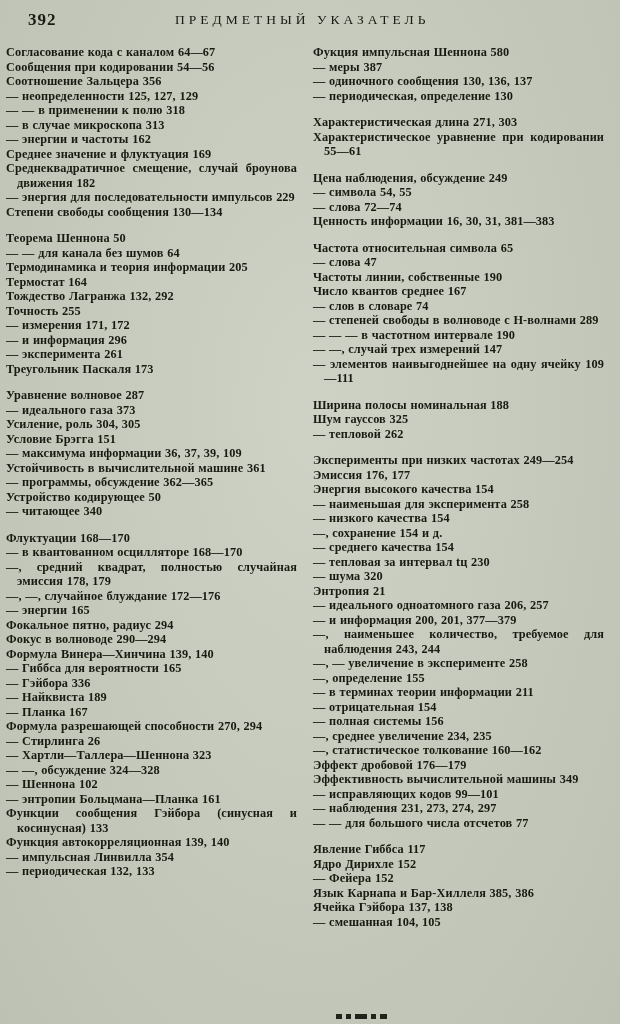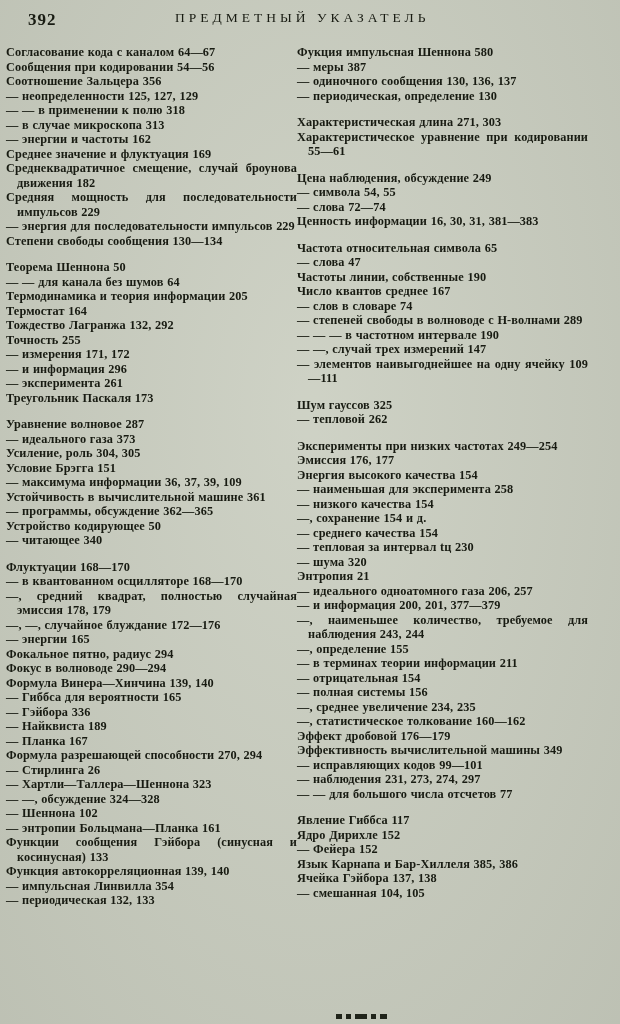--- a/index.html
+++ b/index.html
@@ -9,31 +9,31 @@
     margin:0 auto;
     background:
       radial-gradient(ellipse at 50% 40%, rgba(255,255,255,0.10), rgba(0,0,0,0.06)),
       #c9cdbf;
     color:#181b12;
     font-family:"Liberation Serif", "DejaVu Serif", serif;
     overflow:hidden;
     box-sizing:border-box;
   }
   .header {
-    display:flex; align-items:flex-start;
+    display:flex; align-items:center;
     padding:10px 72px 0 28px;
   }
   .page-num { font-size:17px; font-weight:700; letter-spacing:1px; }
   .header-title {
     flex:1; text-align:center;
     font-size:13.5px; font-weight:400; letter-spacing:4px;
     white-space:nowrap;
   }
   .columns {
-    display:flex; 
+    display:flex; gap:16px;
     padding:15px 6px 0 6px;
     box-sizing:border-box;
   }
   .column { width:291px; }
   .group { margin:0 0 12px 0; }
   .entry {
     margin:0;
     font-size:12.3px;
     line-height:14.5px;
     font-weight:700;
@@ -69,21 +69,20 @@
         <div class="group">
           <p class="entry">Согласование кода с каналом 64—67</p>
           <p class="entry">Сообщения при кодировании 54—56</p>
           <p class="entry">Соотношение Зальцера 356</p>
           <p class="entry">— неопределенности 125, 127, 129</p>
           <p class="entry">— — в применении к полю 318</p>
           <p class="entry">— в случае микроскопа 313</p>
           <p class="entry">— энергии и частоты 162</p>
           <p class="entry">Среднее значение и флуктуация 169</p>
           <p class="entry">Среднеквадратичное смещение, случай броунова движения 182</p>
-          <p class="entry">Средняя мощность для последовательности импульсов 229</p>
           <p class="entry">— энергия для последовательности импульсов 229</p>
           <p class="entry">Степени свободы сообщения 130—134</p>
         </div>
         <div class="group">
           <p class="entry">Теорема Шеннона 50</p>
           <p class="entry">— — для канала без шумов 64</p>
           <p class="entry">Термодинамика и теория информации 205</p>
           <p class="entry">Термостат 164</p>
           <p class="entry">Тождество Лагранжа 132, 292</p>
           <p class="entry">Точность 255</p>
@@ -150,37 +149,39 @@
           <p class="entry">— слова 47</p>
           <p class="entry">Частоты линии, собственные 190</p>
           <p class="entry">Число квантов среднее 167</p>
           <p class="entry">— слов в словаре 74</p>
           <p class="entry">— степеней свободы в волноводе с Н-волнами 289</p>
           <p class="entry">— — — в частотном интервале 190</p>
           <p class="entry">— —, случай трех измерений 147</p>
           <p class="entry">— элементов наивыгоднейшее на одну ячейку 109—111</p>
         </div>
         <div class="group">
+          <p class="entry">Ширина полосы номинальная 188</p>
           <p class="entry">Шум гауссов 325</p>
           <p class="entry">— тепловой 262</p>
         </div>
         <div class="group">
           <p class="entry">Эксперименты при низких частотах 249—254</p>
           <p class="entry">Эмиссия 176, 177</p>
           <p class="entry">Энергия высокого качества 154</p>
           <p class="entry">— наименьшая для эксперимента 258</p>
           <p class="entry">— низкого качества 154</p>
           <p class="entry">—, сохранение 154 и д.</p>
           <p class="entry">— среднего качества 154</p>
           <p class="entry">— тепловая за интервал tц 230</p>
           <p class="entry">— шума 320</p>
           <p class="entry">Энтропия 21</p>
           <p class="entry">— идеального одноатомного газа 206, 257</p>
           <p class="entry">— и информация 200, 201, 377—379</p>
           <p class="entry">—, наименьшее количество, требуемое для наблюдения 243, 244</p>
+          <p class="entry">—, — увеличение в эксперименте 258</p>
           <p class="entry">—, определение 155</p>
           <p class="entry">— в терминах теории информации 211</p>
           <p class="entry">— отрицательная 154</p>
           <p class="entry">— полная системы 156</p>
           <p class="entry">—, среднее увеличение 234, 235</p>
           <p class="entry">—, статистическое толкование 160—162</p>
           <p class="entry">Эффект дробовой 176—179</p>
           <p class="entry">Эффективность вычислительной машины 349</p>
           <p class="entry">— исправляющих кодов 99—101</p>
           <p class="entry">— наблюдения 231, 273, 274, 297</p>

